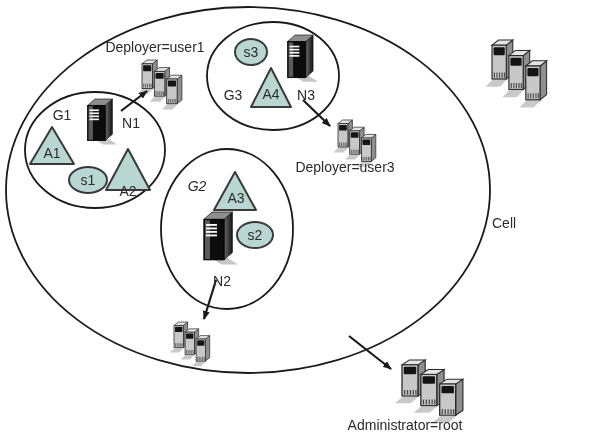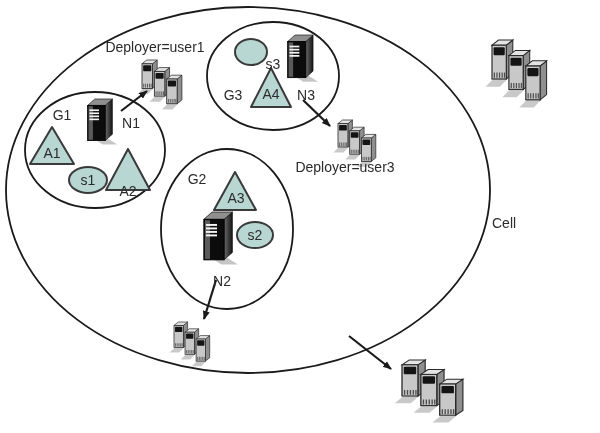--- a/index.html
+++ b/index.html
@@ -86,30 +86,31 @@
     <use href="#stack" transform="translate(402,360) scale(1.45,1.2)"></use>
 
     <path class="arrow" d="M121,111 L147,91" marker-end="url(#ah)"></path>
     <path class="arrow" d="M303,100 L330,126" marker-end="url(#ah)"></path>
     <path class="arrow" d="M216,280 L204,319" marker-end="url(#ah)"></path>
     <path class="arrow" d="M349,336 L391,369" marker-end="url(#ah)"></path>
   </svg>
 
   <div class="lbl" style="left:155px;top:41px;">Deployer=user1</div>
   <div class="lbl" style="left:345px;top:161px;">Deployer=user3</div>
+  <div class="lbl" style="left:405px;top:419px;">Administrator=root</div>
   <div class="lbl left" style="left:492px;top:217px;">Cell</div>
 
   <div class="lbl" style="left:62px;top:109px;">G1</div>
   <div class="lbl" style="left:131px;top:117px;">N1</div>
   <div class="lbl" style="left:52px;top:147px;text-align:center;">A1</div>
   <div class="lbl" style="left:128px;top:185px;">A2</div>
   <div class="lbl" style="left:88px;top:174px;">s1</div>
 
-  <div class="lbl" style="left:197px;top:173px;">G2</div>
+  <div class="lbl" style="left:197px;top:180px;font-style:italic;">G2</div>
   <div class="lbl" style="left:236px;top:192px;">A3</div>
   <div class="lbl" style="left:255px;top:229px;">s2</div>
   <div class="lbl" style="left:222px;top:275px;">N2</div>
 
   <div class="lbl" style="left:233px;top:89px;">G3</div>
   <div class="lbl" style="left:271px;top:88px;">A4</div>
-  <div class="lbl" style="left:251px;top:58px;margin-left:22px;">s3</div>
+  <div class="lbl" style="left:251px;top:46px;">s3</div>
   <div class="lbl" style="left:306px;top:89px;">N3</div>
 </div>
 
 </body></html>

